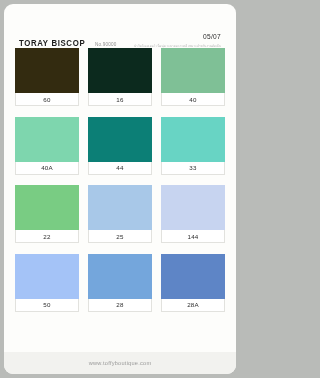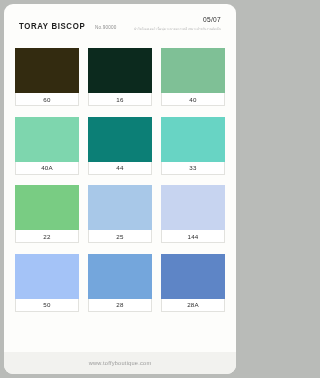--- a/index.html
+++ b/index.html
@@ -21,20 +21,21 @@
     height: 370px;
     background: #fdfdfb;
     border-radius: 9px;
     box-sizing: border-box;
     overflow: hidden;
   }
   .header {
     position: relative;
     height: 34px;
     padding: 0 16px;
+    margin-top: 17px;
   }
   .brand-line {
     position: absolute;
     left: 15px;
     top: 17px;
     display: flex;
     align-items: baseline;
     gap: 4px;
   }
   .brand-name {

